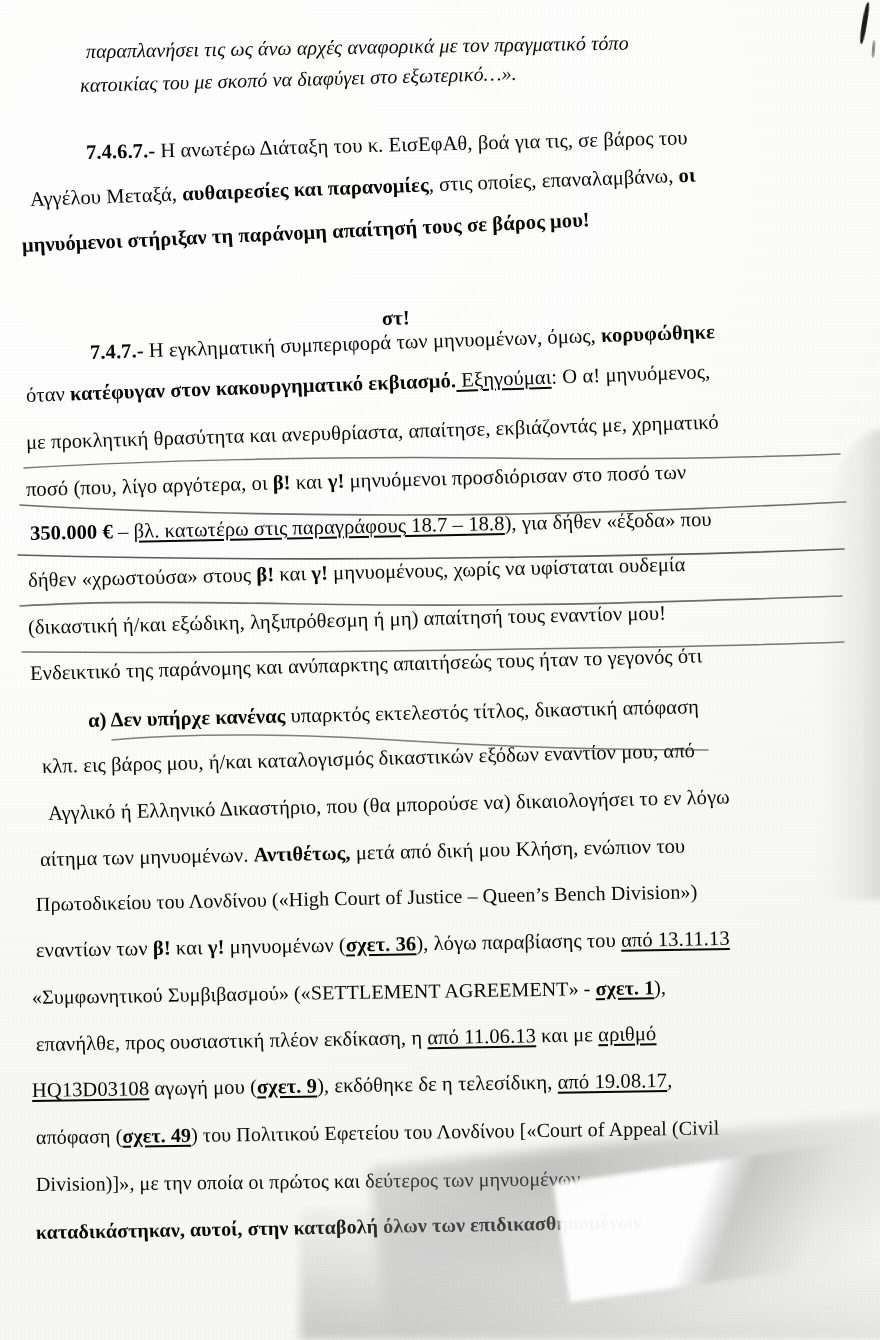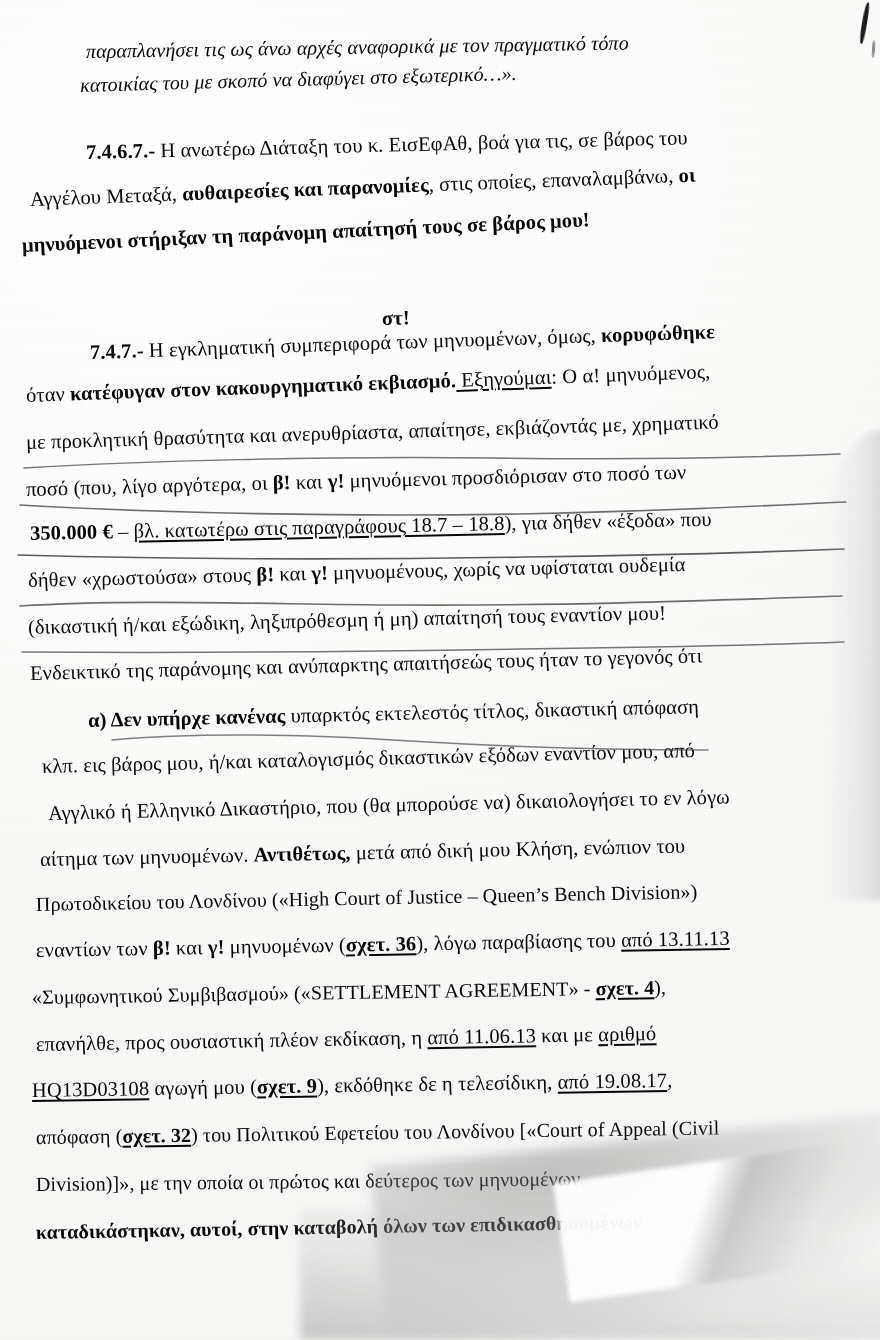--- a/index.html
+++ b/index.html
@@ -181,30 +181,30 @@
     <div class="ln" style="left:40px; top:848px; transform:rotate(-1.2deg);">
       <span>αίτημα των μηνυομένων. </span><span class="b">Αντιθέτως,</span><span> μετά από δική μου Κλήση, ενώπιον του</span>
     </div>
     <div class="ln" style="left:36px; top:893px; transform:rotate(-1.1deg); font-size:20px;">
       <span>Πρωτοδικείου του Λονδίνου («High Court of Justice – Queen’s Bench Division»)</span>
     </div>
     <div class="ln" style="left:36px; top:939px; transform:rotate(-1.0deg);">
       <span>εναντίων των </span><span class="b">β!</span><span> και </span><span class="b">γ!</span><span> μηνυομένων (</span><span class="b u">σχετ. 36</span><span>), λόγω παραβίασης του </span><span class="u">από 13.11.13</span>
     </div>
     <div class="ln" style="left:32px; top:986px; transform:rotate(-0.9deg); font-size:20px;">
-      <span>«Συμφωνητικού Συμβιβασμού» («SETTLEMENT AGREEMENT» - </span><span class="b u">σχετ. 4</span><span>),</span>
+      <span>«Συμφωνητικού Συμβιβασμού» («SETTLEMENT AGREEMENT» - </span><span class="b u">σχετ. 1</span><span>),</span>
     </div>
     <div class="ln" style="left:36px; top:1033px; transform:rotate(-1.0deg);">
       <span>επανήλθε, προς ουσιαστική πλέον εκδίκαση, η </span><span class="u">από 11.06.13</span><span> και με </span><span class="u">αριθμό</span>
     </div>
     <div class="ln" style="left:32px; top:1079px; transform:rotate(-0.9deg);">
       <span class="u">HQ13D03108</span><span> αγωγή μου (</span><span class="b u">σχετ. 9</span><span>), εκδόθηκε δε η τελεσίδικη, </span><span class="u">από 19.08.17</span><span>,</span>
     </div>
     <div class="ln" style="left:36px; top:1126px; transform:rotate(-0.8deg); font-size:20px;">
-      <span>απόφαση (</span><span class="b u">σχετ. 32</span><span>) του Πολιτικού Εφετείου του Λονδίνου [«Court of Appeal (Civil</span>
+      <span>απόφαση (</span><span class="b u">σχετ. 49</span><span>) του Πολιτικού Εφετείου του Λονδίνου [«Court of Appeal (Civil</span>
     </div>
     <div class="ln" style="left:36px; top:1173px; transform:rotate(-0.6deg); font-size:20px;">
       <span>Division)]», </span><span>με    την    οποία    οι    πρώτος    και    δεύτερος    των    μηνυομένων,</span>
     </div>
     <div class="ln b" style="left:36px; top:1221px; transform:rotate(-1.0deg); font-size:20px;">
       <span>καταδικάστηκαν,   αυτοί,   στην   καταβολή   όλων   των   επιδικασθησομένων</span>
     </div>
 
   </div>
 

